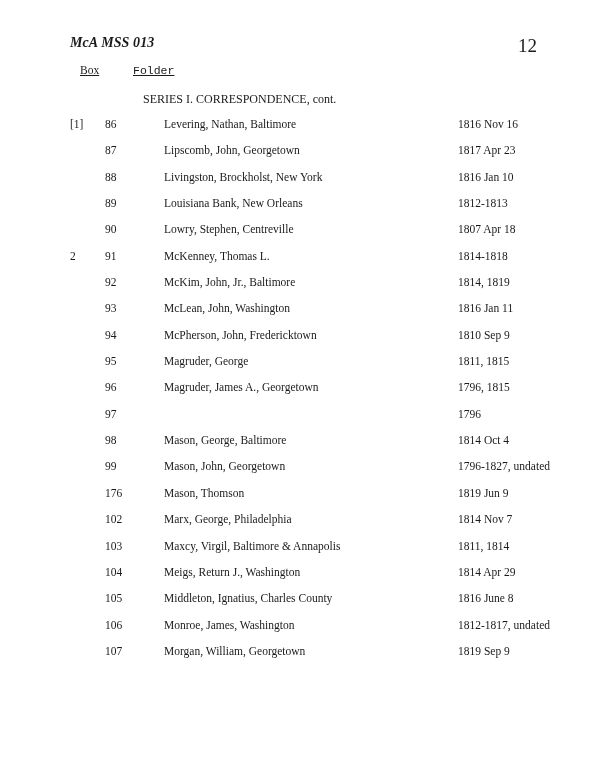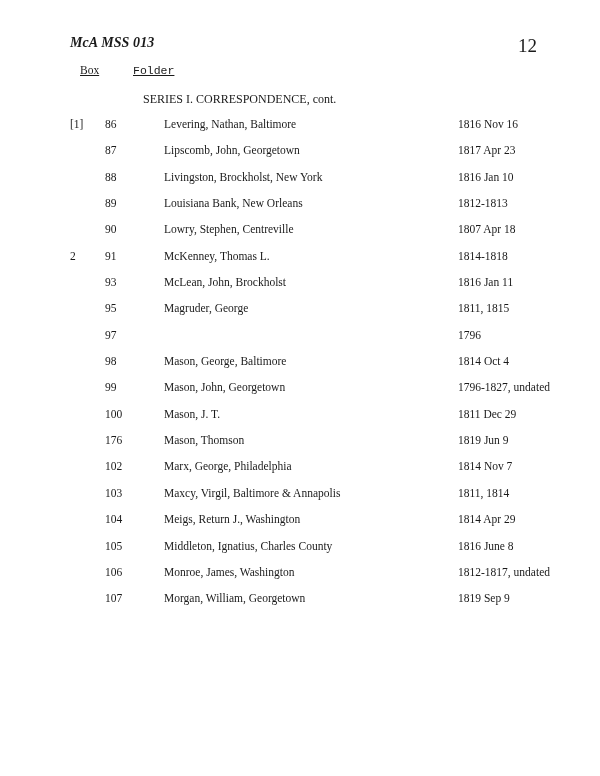--- a/index.html
+++ b/index.html
@@ -109,55 +109,67 @@
       <span class="date">1807 Apr 18</span>
     </div>
   <div class="row">
       <span class="box">2</span>
       <span class="folder">91</span>
       <span class="name">McKenney, Thomas L.</span>
       <span class="date">1814-1818</span>
     </div>
   <div class="row">
       <span class="box"></span>
+      <span class="folder">92</span>
+      <span class="name">McKim, John, Jr., Baltimore</span>
+      <span class="date">1814, 1819</span>
+    </div>
+  <div class="row">
+      <span class="box"></span>
       <span class="folder">93</span>
-      <span class="name">McLean, John, Brockholst</span>
+      <span class="name">McLean, John, Washington</span>
       <span class="date">1816 Jan 11</span>
+    </div>
+  <div class="row">
+      <span class="box"></span>
+      <span class="folder">94</span>
+      <span class="name">McPherson, John, Fredericktown</span>
+      <span class="date">1810 Sep 9</span>
     </div>
   <div class="row">
       <span class="box"></span>
       <span class="folder">95</span>
       <span class="name">Magruder, George</span>
       <span class="date">1811, 1815</span>
     </div>
   <div class="row">
       <span class="box"></span>
+      <span class="folder">96</span>
+      <span class="name">Magruder, James A., Georgetown</span>
+      <span class="date">1796, 1815</span>
+    </div>
+  <div class="row">
+      <span class="box"></span>
       <span class="folder">97</span>
       <span class="date">1796</span>
     </div>
   <div class="row">
       <span class="box"></span>
       <span class="folder">98</span>
       <span class="name">Mason, George, Baltimore</span>
       <span class="date">1814 Oct 4</span>
     </div>
   <div class="row">
       <span class="box"></span>
       <span class="folder">99</span>
       <span class="name">Mason, John, Georgetown</span>
       <span class="date">1796-1827, undated</span>
     </div>
   <div class="row">
       <span class="box"></span>
-      <span class="folder">100</span>
-      <span class="name">Mason, J. T.</span>
-      <span class="date">1811 Dec 29</span>
-    </div>
-  <div class="row">
-      <span class="box"></span>
       <span class="folder">176</span>
       <span class="name">Mason, Thomson</span>
       <span class="date">1819 Jun 9</span>
     </div>
   <div class="row">
       <span class="box"></span>
       <span class="folder">102</span>
       <span class="name">Marx, George, Philadelphia</span>
       <span class="date">1814 Nov 7</span>
     </div>

